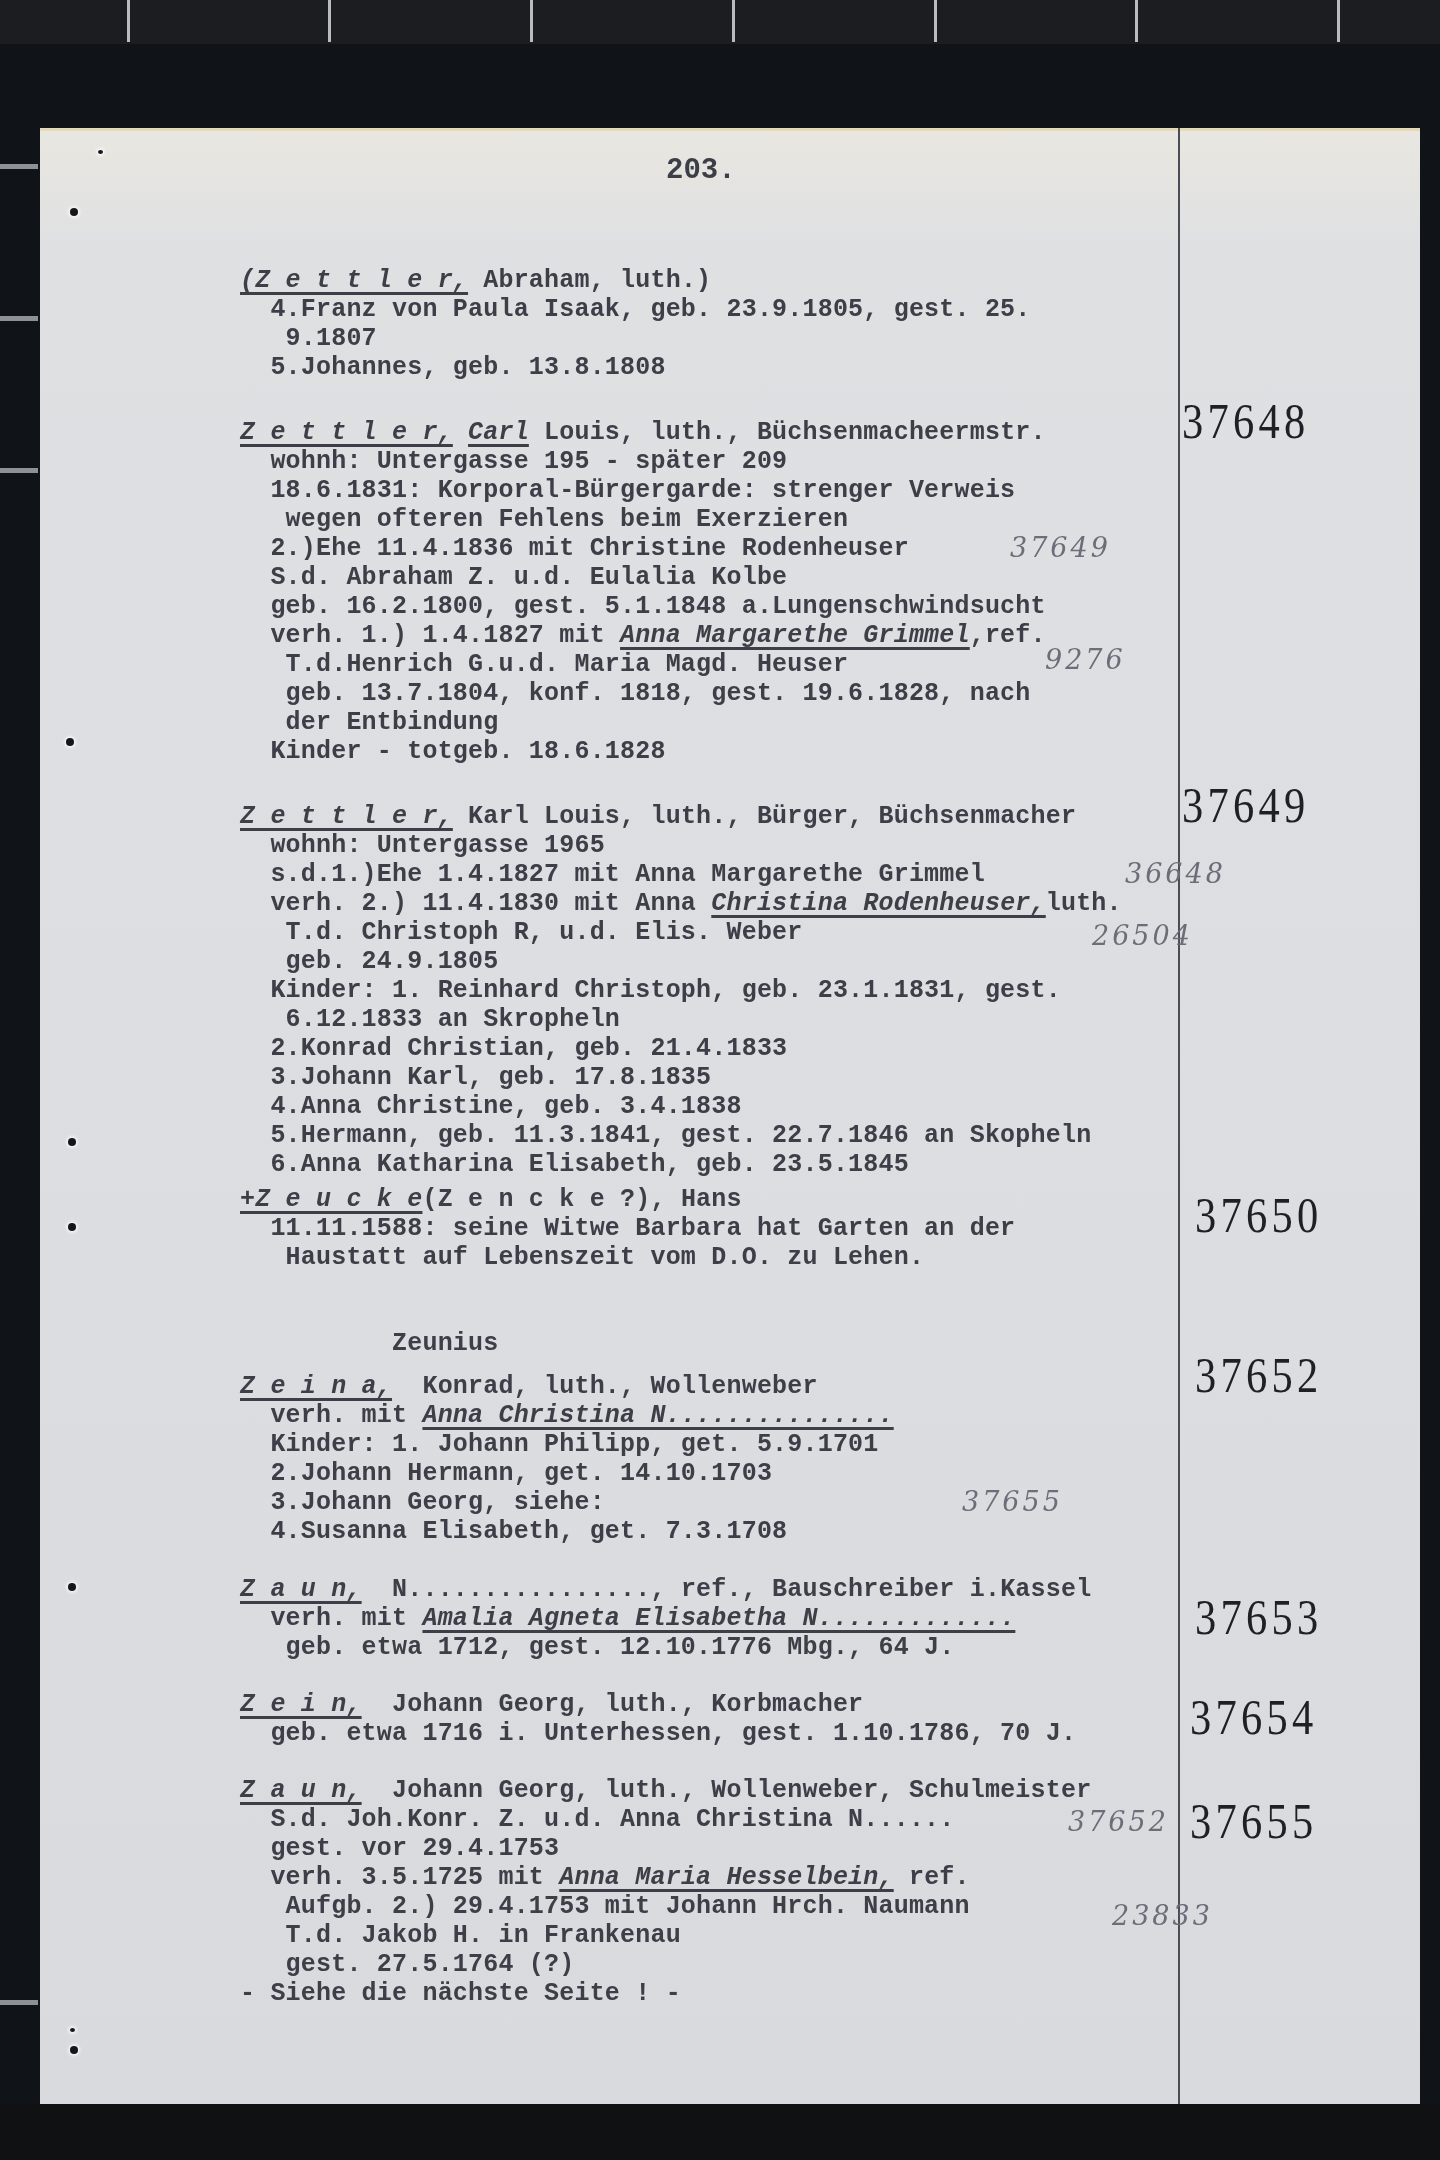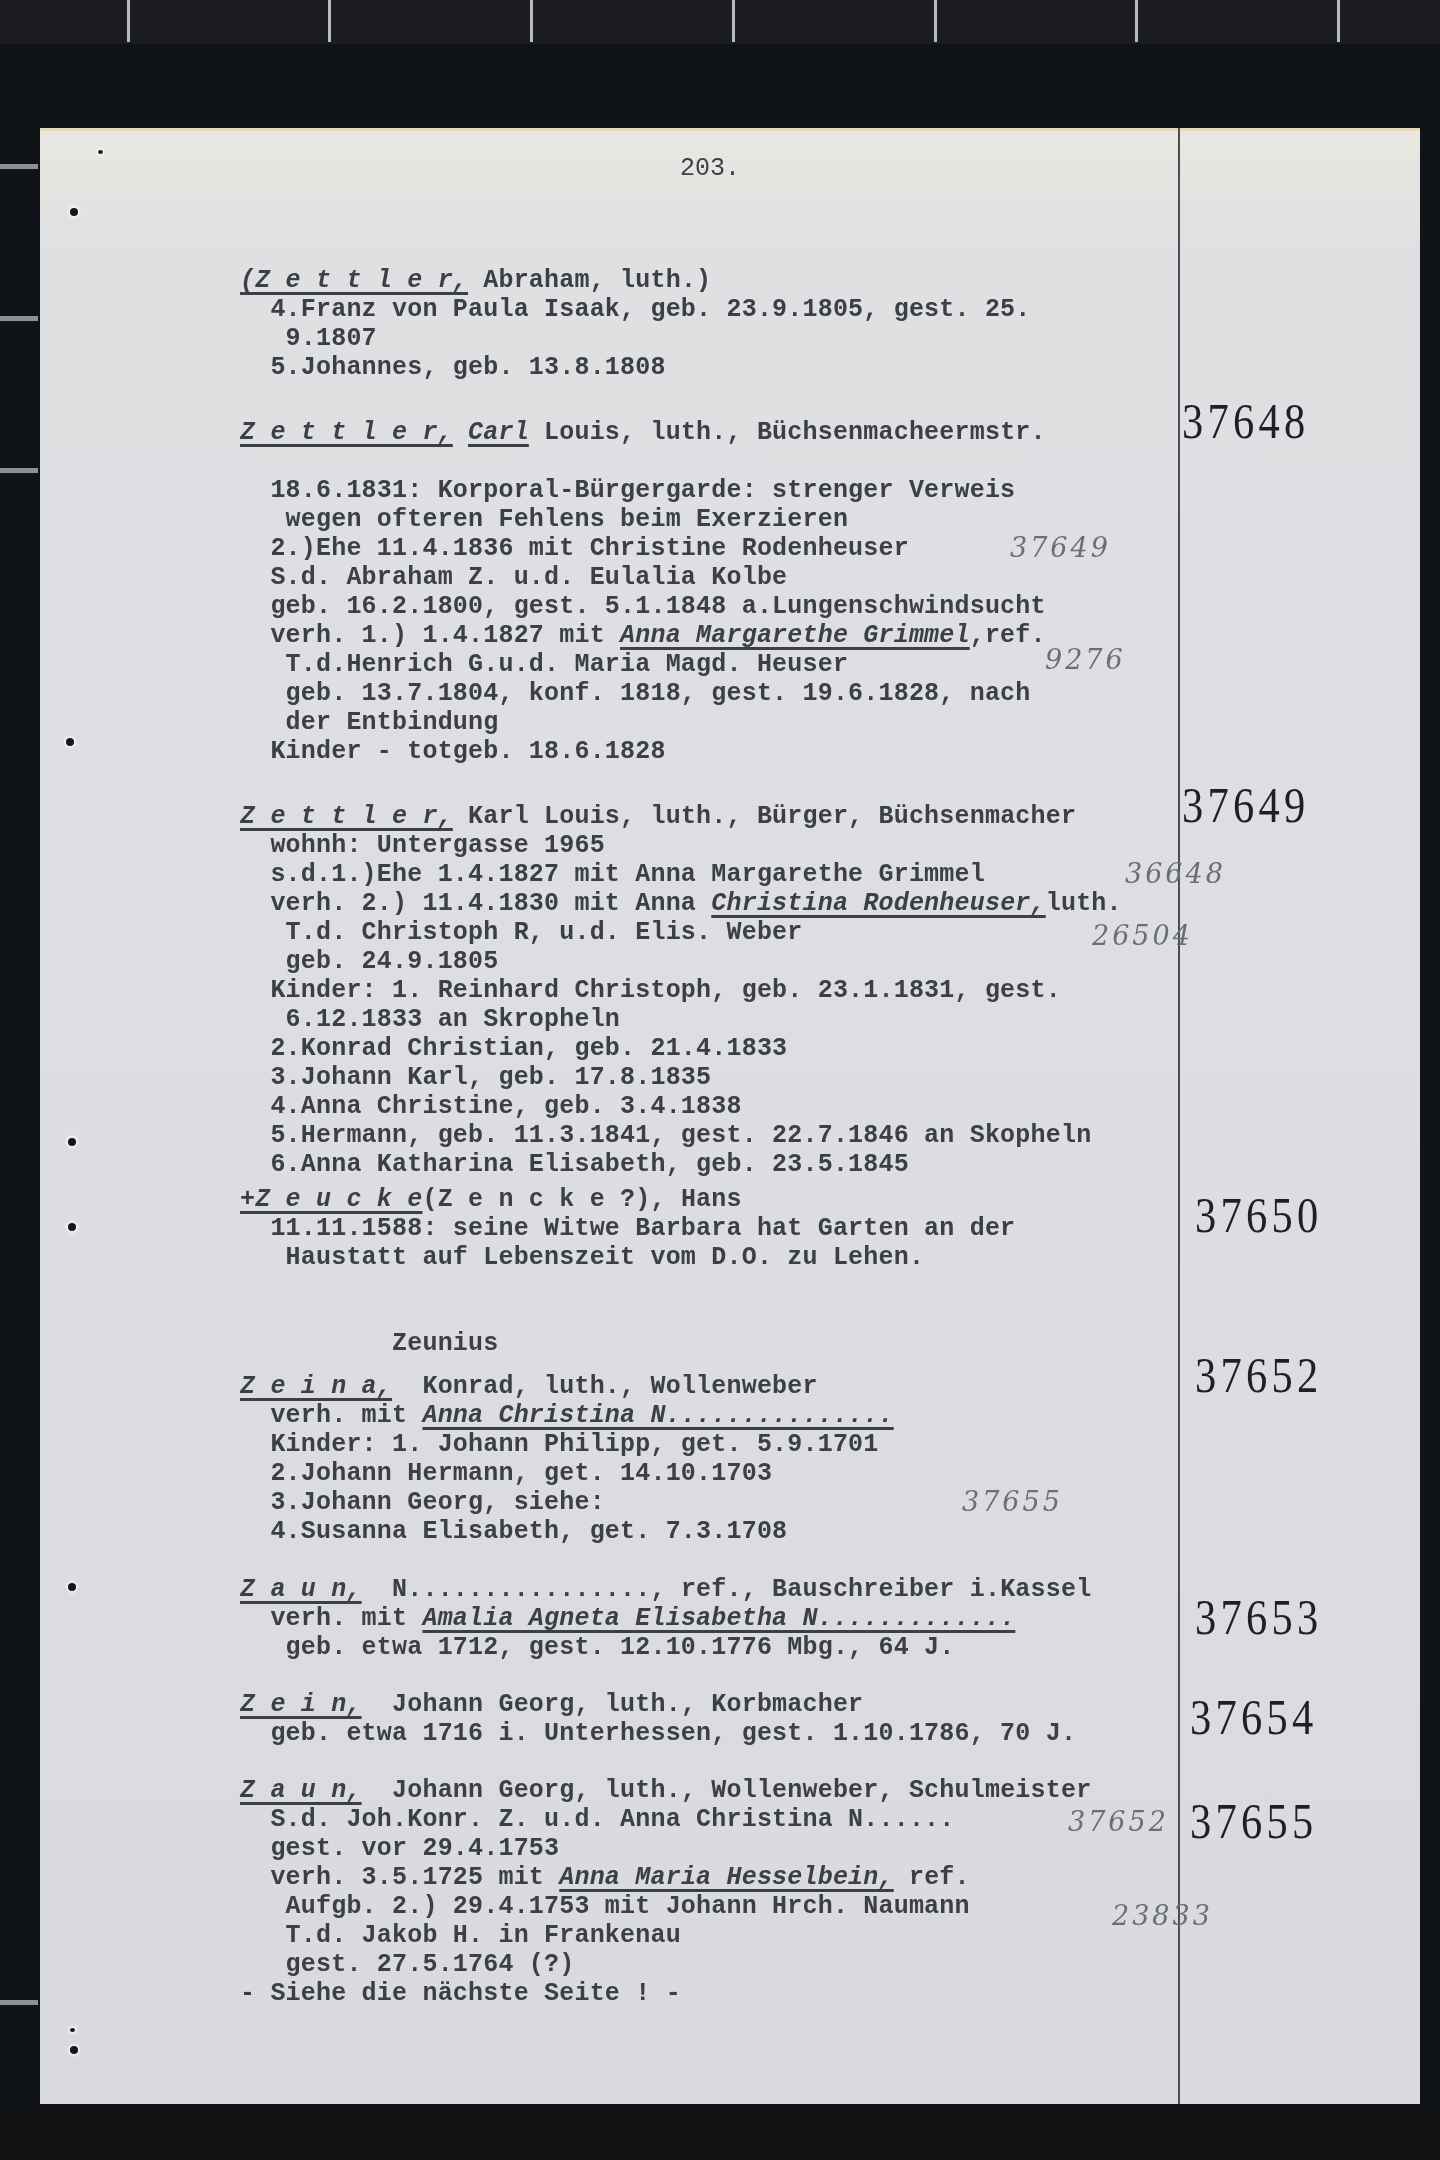--- a/index.html
+++ b/index.html
@@ -17,21 +17,21 @@
       box-shadow: inset 0 3px 0 #e6d9b5;
     }
     .vrule { position:absolute; left:1138px; top:0; width:2px; height:1976px; background:#4a4d55; }
     .punch { position:absolute; width:8px; height:8px; border-radius:50%; background:#15161a;
       box-shadow:0 0 3px 2px #ffffffaa; }
     .punch.small { width:5px; height:4px; }
     .txt { position:absolute; left:0; top:0; color:#3c3f47; font-size:25px; letter-spacing:0.2px;
       font-weight:bold; white-space:pre; line-height:29px; }
     .line { position:absolute; white-space:pre; }
     .u { text-decoration: underline; text-decoration-thickness:3px; text-underline-offset:5px;font-style:italic; }
-    .page-num { position:absolute; left:640px; top:26px; font-size:25px; font-weight:normal; color:#3c3f47; }
+    .page-num { position:absolute; left:626px; top:26px; font-size:29px; font-weight:bold; color:#3c3f47; }
     .stamp { position:absolute; font-family:"Liberation Serif","DejaVu Serif",serif; font-size:50px;
       color:#1e2026; letter-spacing:5px; transform:scaleX(0.85); transform-origin:left top; }
     .hand { position:absolute; font-family:"DejaVu Serif", serif; font-style:italic; font-size:27px;
       color:#6b6e78; letter-spacing:3px; font-weight:normal; }
     .bottom-band { position:absolute; left:0; top:2104px; width:1440px; height:56px; background:#0f1113; }
   </style>
 </head>
 <body>
 
 <div class="ruler-band">
@@ -64,20 +64,21 @@
 
   <div class="txt">
     
     <div class="line" style="left:200px;top:138px"><span class="u">(Z e t t l e r,</span><span> Abraham, luth.)</span></div>
     <div class="line" style="left:200px;top:167px">  4.Franz von Paula Isaak, geb. 23.9.1805, gest. 25.</div>
     <div class="line" style="left:200px;top:196px">   9.1807</div>
     <div class="line" style="left:200px;top:225px">  5.Johannes, geb. 13.8.1808</div>
 
     
     <div class="line" style="left:200px;top:290px"><span class="u">Z e t t l e r,</span> <span class="u">Carl</span><span> Louis, luth., Büchsenmacheermstr.</span></div>
+    <div class="line" style="left:200px;top:319px">  wohnh: Untergasse 195 - später 209</div>
     <div class="line" style="left:200px;top:348px">  18.6.1831: Korporal-Bürgergarde: strenger Verweis</div>
     <div class="line" style="left:200px;top:377px">   wegen ofteren Fehlens beim Exerzieren</div>
     <div class="line" style="left:200px;top:406px">  2.)Ehe 11.4.1836 mit Christine Rodenheuser</div>
     <div class="line" style="left:200px;top:435px">  S.d. Abraham Z. u.d. Eulalia Kolbe</div>
     <div class="line" style="left:200px;top:464px">  geb. 16.2.1800, gest. 5.1.1848 a.Lungenschwindsucht</div>
     <div class="line" style="left:200px;top:493px"><span>  verh. 1.) 1.4.1827 mit </span><span class="u">Anna Margarethe Grimmel</span><span>,ref.</span></div>
     <div class="line" style="left:200px;top:522px">   T.d.Henrich G.u.d. Maria Magd. Heuser</div>
     <div class="line" style="left:200px;top:551px">   geb. 13.7.1804, konf. 1818, gest. 19.6.1828, nach</div>
     <div class="line" style="left:200px;top:580px">   der Entbindung</div>
     <div class="line" style="left:200px;top:609px">  Kinder - totgeb. 18.6.1828</div>

